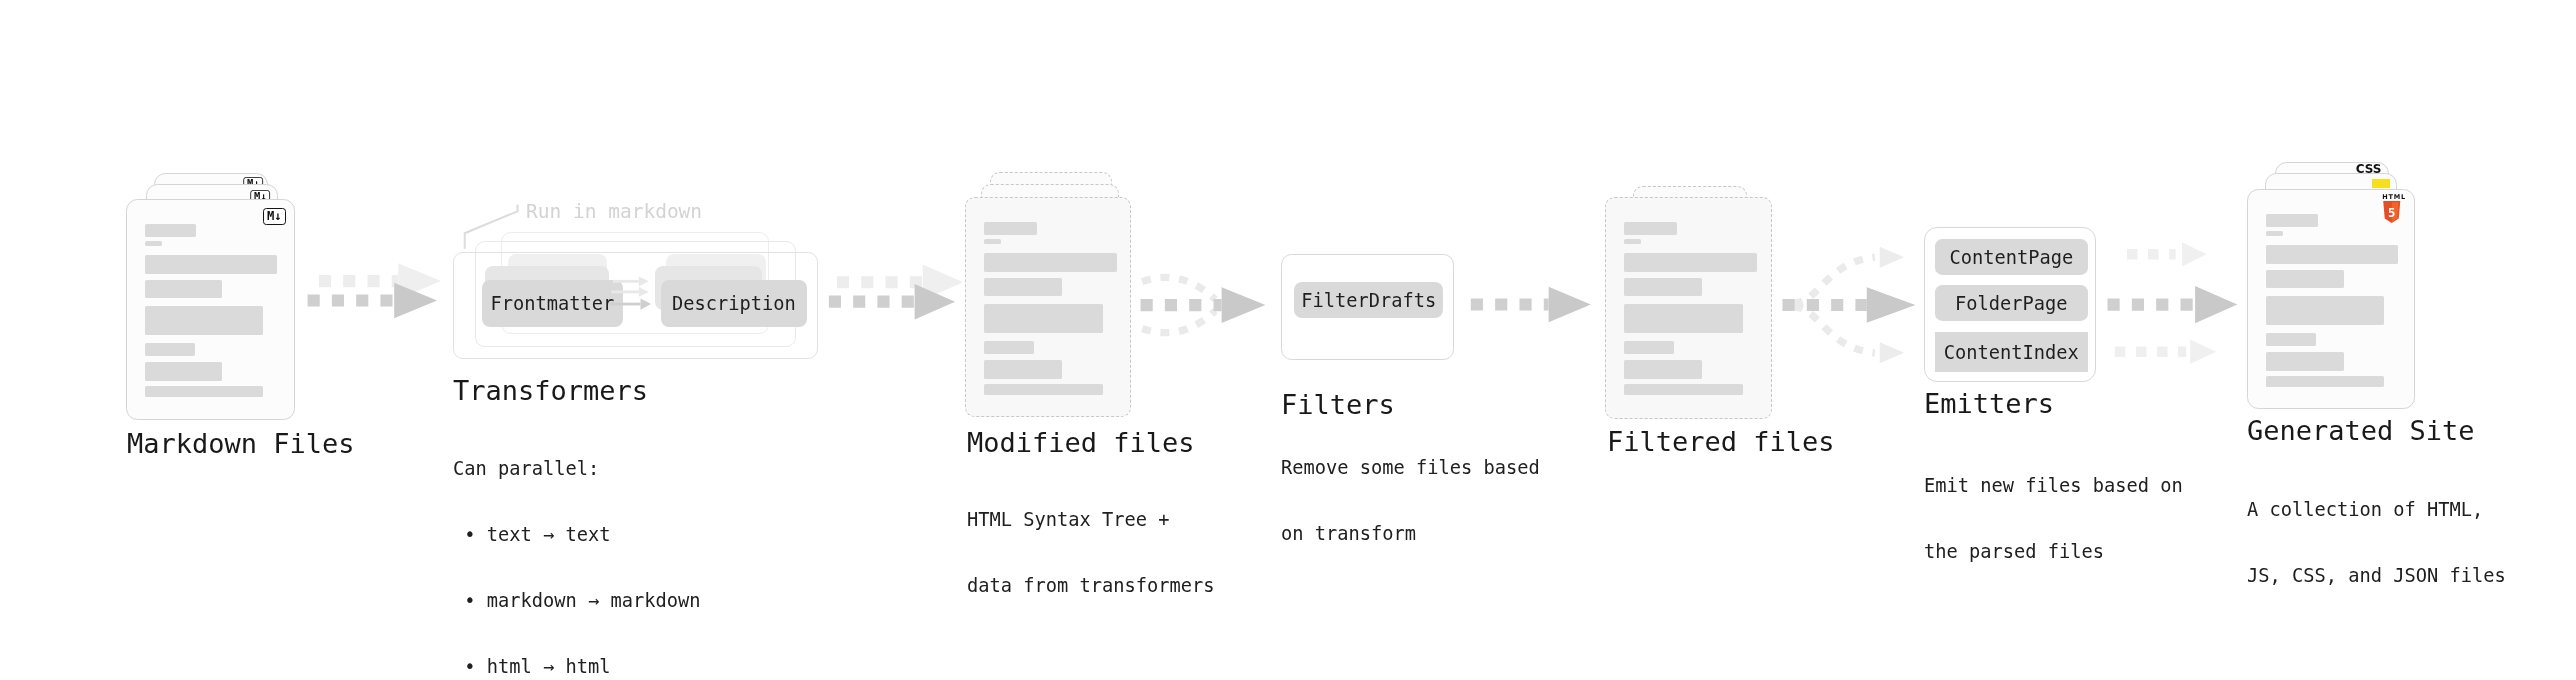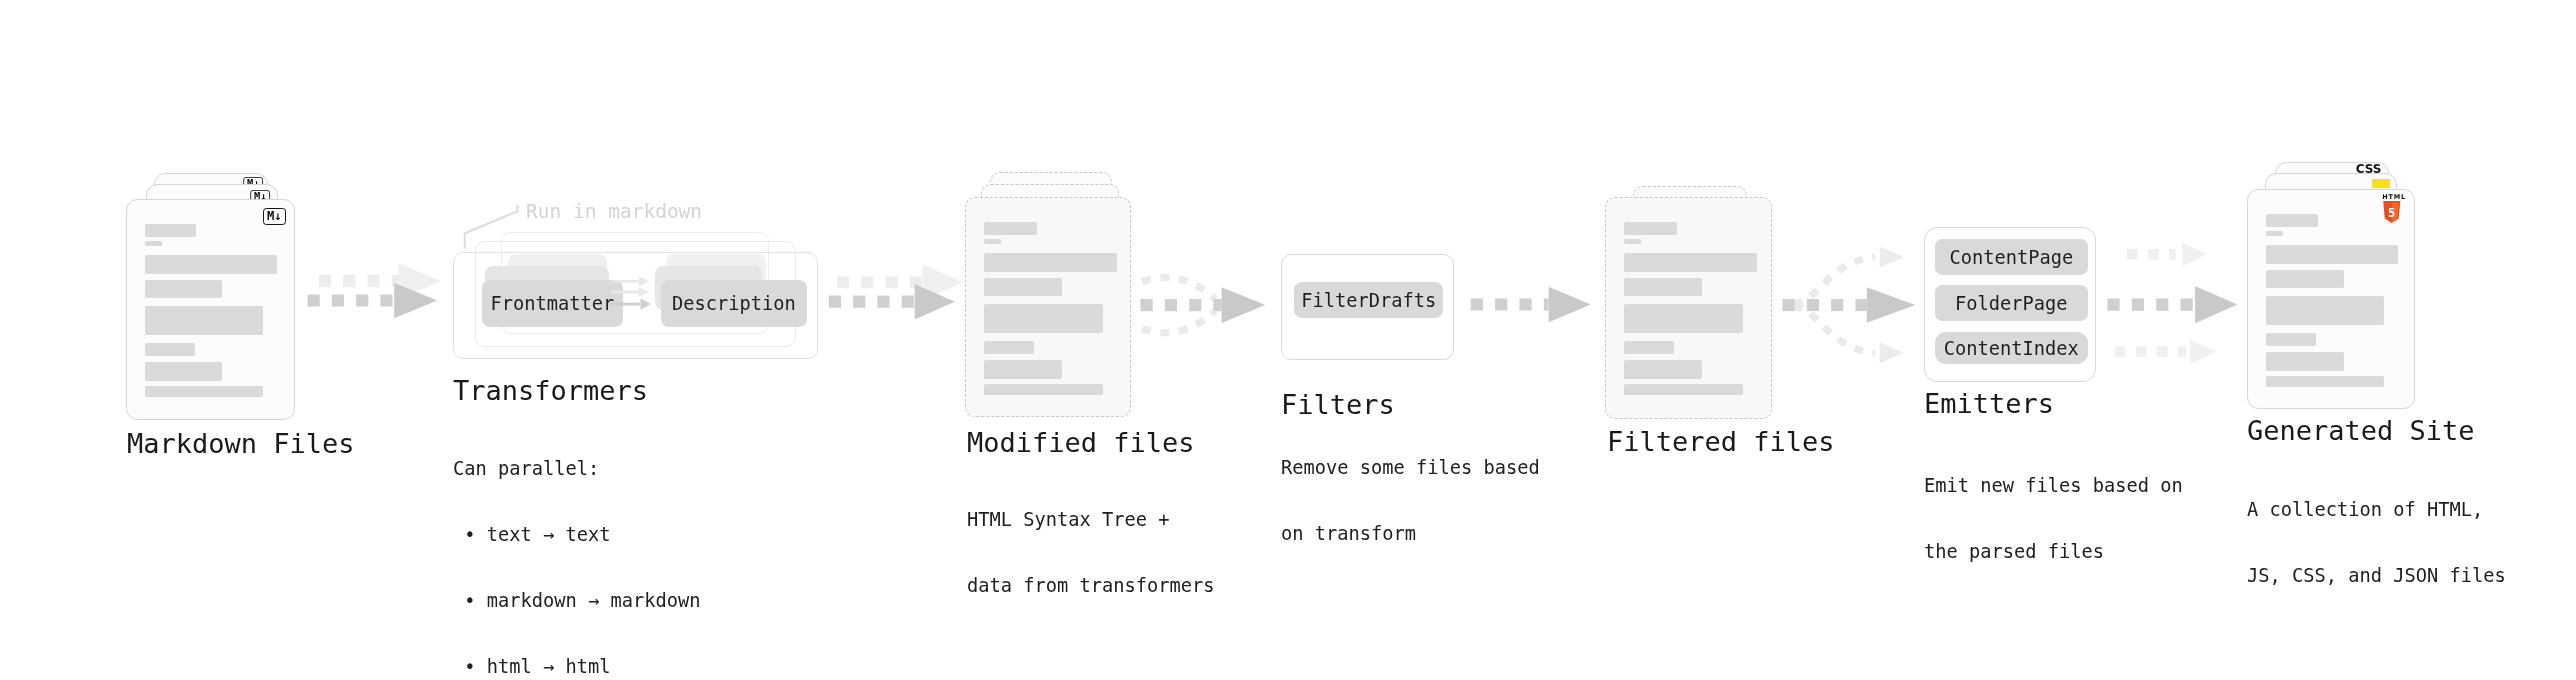--- a/index.html
+++ b/index.html
@@ -181,21 +181,21 @@
     <path d="M 22 77 C 55 80, 62 128, 122 134" fill="none" stroke="#eaeaea" stroke-width="9" stroke-dasharray="11 12"></path>
     <polygon points="128,121 128,147 158,134" fill="#ececec"></polygon>
     <line x1="8" y1="75" x2="112" y2="75" stroke="#cfcfcf" stroke-width="15" stroke-dasharray="15 15"></line>
     <polygon points="112,53 112,97 172,75" fill="#c9c9c9"></polygon>
   </svg>
 
   <div>
     <div class="panel" style="left:1924px;top:227px;width:172px;height:155px;border-radius:13px;">
       <div class="node" style="left:9.8px;top:11.4px;width:153px;height:36px;border-radius:7.3px;">ContentPage</div>
       <div class="node" style="left:9.8px;top:57px;width:153px;height:36px;border-radius:7.3px;">FolderPage</div>
-      <div class="node" style="left:9.8px;top:104px;width:153px;height:32px;border-radius:11px;">ContentIndex</div>
+      <div class="node" style="left:9.8px;top:104px;width:153px;height:40px;border-radius:0;">ContentIndex</div>
     </div>
     <div class="title" style="left:1924px;top:388px;">Emitters</div>
     <div class="sub" style="left:1924px;top:431px;">
       <div>Emit new files based on</div>
       <div>the parsed files</div>
     </div>
   </div>
 
   <svg style="left:2101px;top:234px;" width="142" height="138" viewBox="0 0 175 170">
     <line x1="32" y1="25" x2="92" y2="25" stroke="#efefef" stroke-width="13" stroke-dasharray="13 13"></line>

